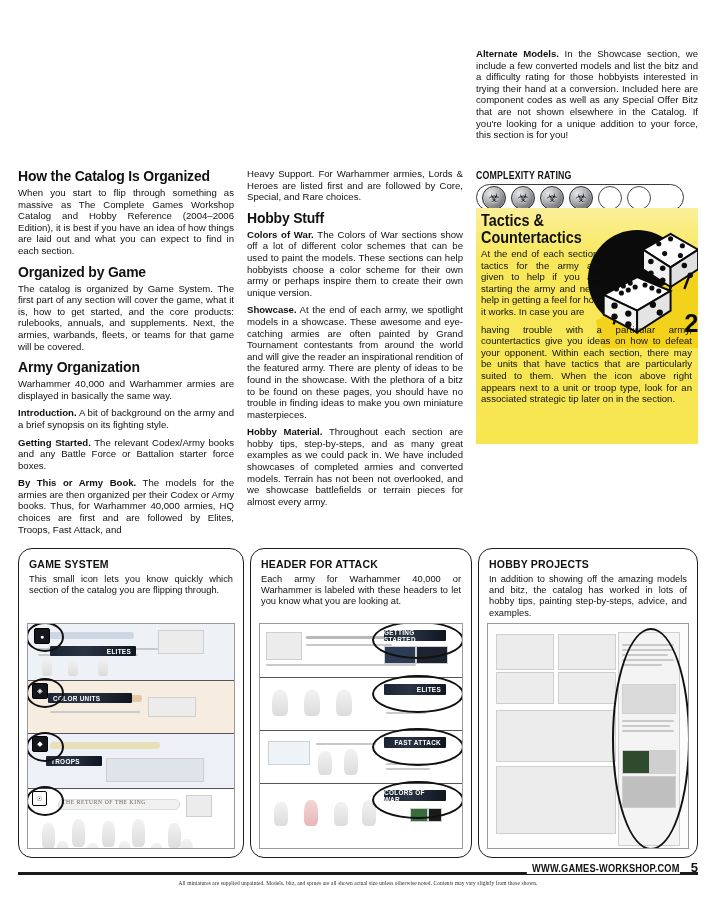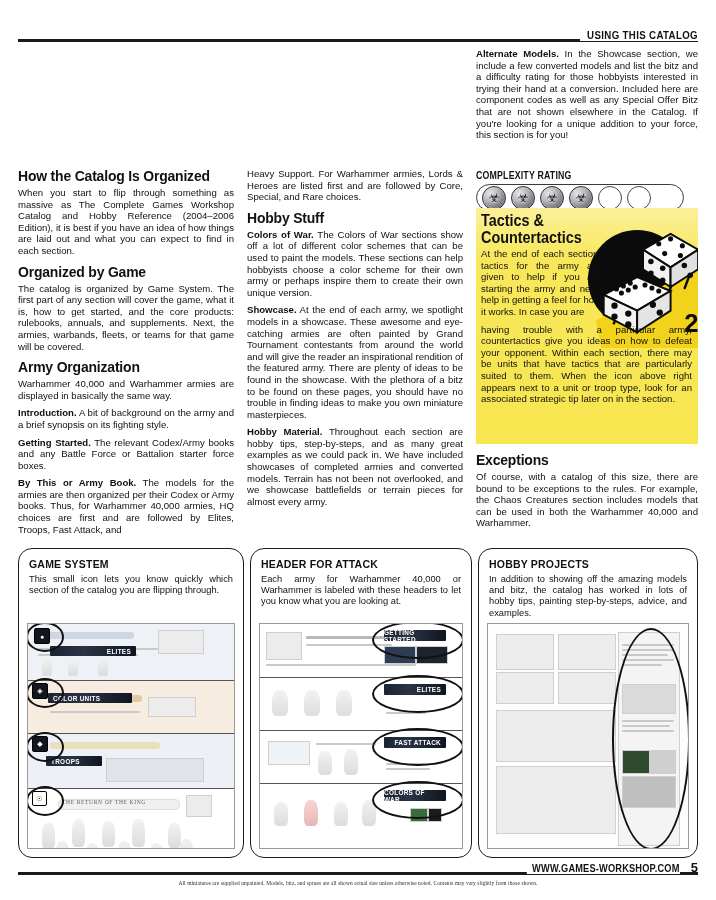--- a/index.html
+++ b/index.html
@@ -173,24 +173,20 @@
     position:absolute;left:0;right:0;top:880px;text-align:center;
     font-family:"Liberation Serif", serif;
     font-size:5.4px;color:#2b2b2b;letter-spacing:.1px;
   }
 </style>
 </head>
 <body>
 
 <div class="page">
 
-  <div class="runhead">
-    <div class="rule"></div>
-    <div class="label">USING THIS CATALOG</div>
-  </div>
 
 
   <div class="col left">
     <h2 class="head">How the Catalog Is Organized</h2>
     <p>When you start to flip through something as massive as The Complete Games Workshop Catalog and Hobby Reference (2004–2006 Edition), it is best if you have an idea of how things are laid out and what you can expect to find in each section.</p>
     <h2 class="head">Organized by Game</h2>
     <p>The catalog is organized by Game System. The first part of any section will cover the game, what it is, how to get started, and the core products: rulebooks, annuals, and supplements. Next, the armies, warbands, fleets, or teams for that game will be covered.</p>
     <h2 class="head">Army Organization</h2>
     <p>Warhammer 40,000 and Warhammer armies are displayed in basically the same way.</p>
     <p><b>Introduction.</b><span> A bit of background on the army and a brief synopsis on its fighting style.</span></p>
@@ -284,24 +280,20 @@
       </g>
     </svg>
     <h2>Tactics &amp;</h2>
     <h2 style="margin-top:-2px">Countertactics</h2>
     <div class="body">
       <p style="width:120px">At the end of each section, tactics for the army are given to help if you are starting the army and need help in getting a feel for how it works. In case you are</p>
       <p>having trouble with a particular army, countertactics give you ideas on how to defeat your opponent. Within each section, there may be units that have tactics that are particularly suited to them. When the icon above right appears next to a unit or troop type, look for an associated strategic tip later on in the section.</p>
     </div>
   </div>
 
-  <div class="col exceptions">
-    <h2 class="head">Exceptions</h2>
-    <p>Of course, with a catalog of this size, there are bound to be exceptions to the rules. For example, the Chaos Creatures section includes models that can be used in both the Warhammer 40,000 and Warhammer.</p>
-  </div>
 
   <div class="panels">
 
     <div class="panel p1">
       <h3>GAME SYSTEM</h3>
       <p class="pt">This small icon lets you know quickly which section of the catalog you are flipping through.</p>
       <div class="shot">
         <div class="strip" style="top:0;height:56px;background:#eef1f5">
           <div class="bar" style="left:10px;top:8px;width:96px;background:#cdd6e2"></div>
           <div class="mini" style="left:130px;top:6px;width:44px;height:22px;"></div>

